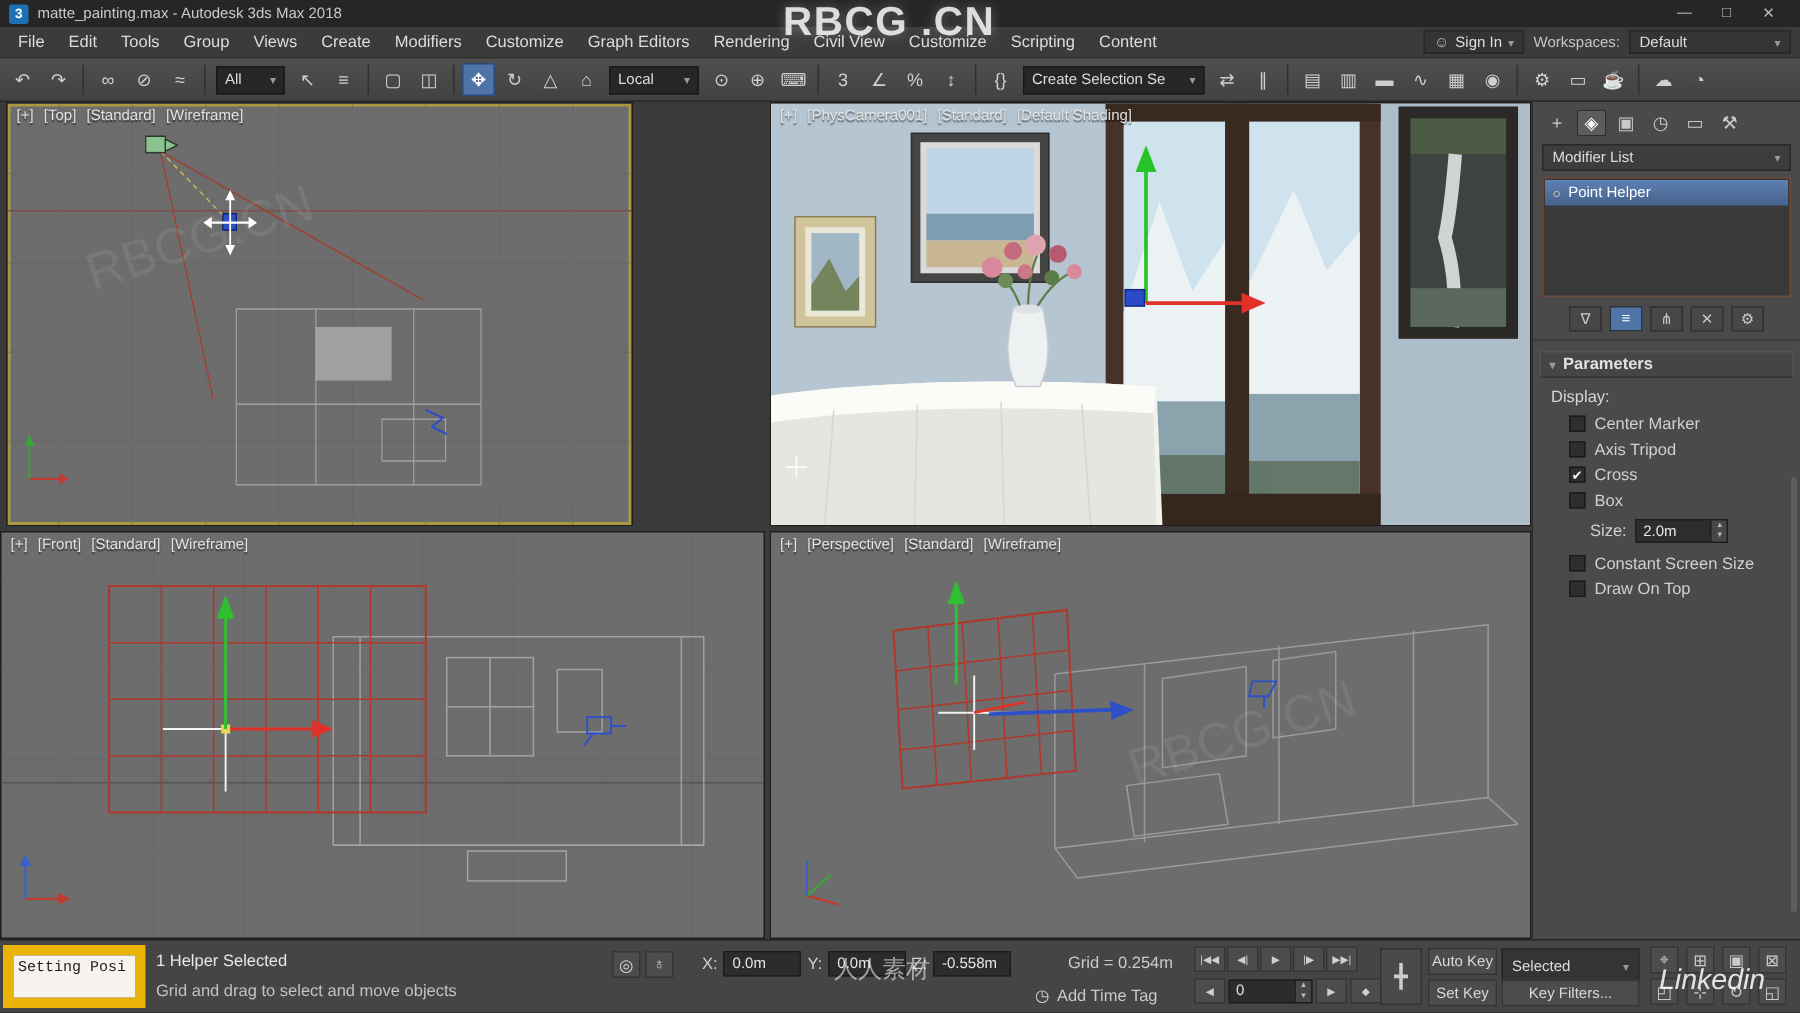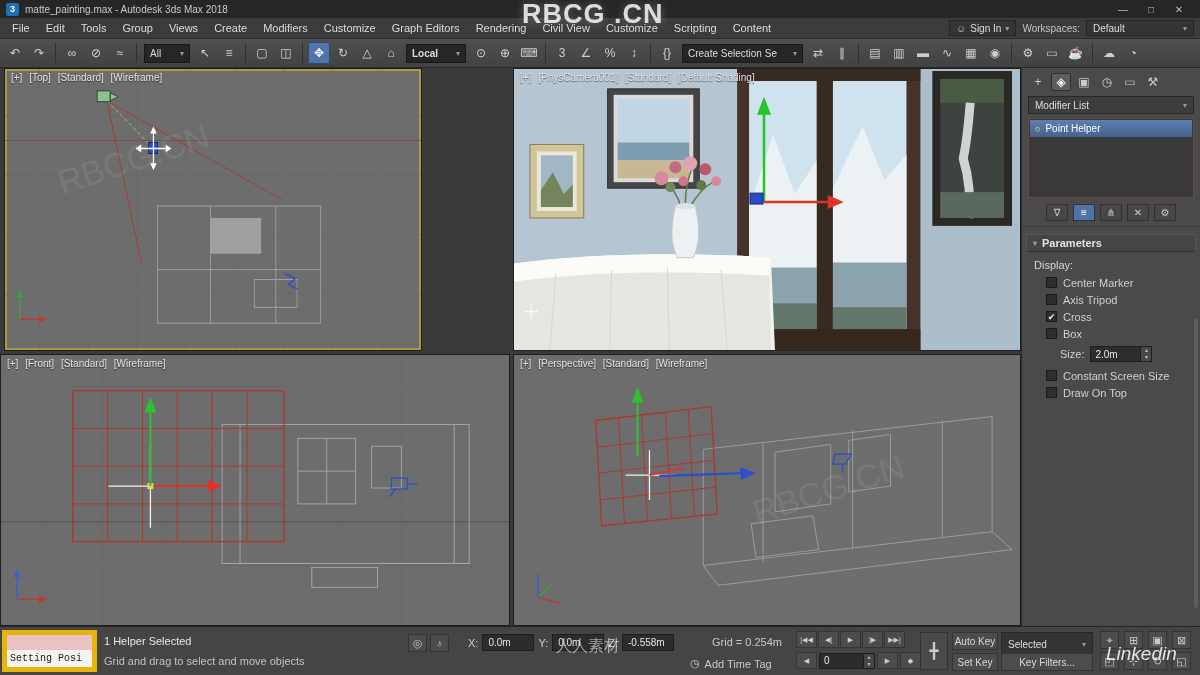--- a/index.html
+++ b/index.html
@@ -67,21 +67,21 @@
   .size-label{color:#d0d0d0}
   .spinner{width:62px;height:16px;background:#2d2d2d;border:1px solid #1e1e1e;display:inline-flex;align-items:center}
   .spin-val{flex:1;padding:0 4px;color:#e8e8e8;font-size:10px}
   .spin-btns{display:flex;flex-direction:column;width:11px;background:#474747;border-left:1px solid #1e1e1e;height:100%}
   .spin-btns i{font-style:normal;font-size:6px;line-height:7px;color:#bbb;text-align:center}
   .cp-scrollbar{position:absolute;right:2px;top:250px;width:4px;height:290px;background:#5e5e5e;border-radius:2px}
 
   
   #statusbar{position:absolute;left:0;top:626px;width:1200px;height:49px;background:#454545;border-top:1px solid #252525}
   #statusbar>div{position:absolute}
-  .listener{left:2px;top:3px;width:95px;height:42px;border:5px solid #eab308;display:flex;flex-direction:column}
+  .listener{left:2px;top:3px;width:95px;height:42px;border:7px solid #eab308;display:flex;flex-direction:row}
   .lst-pink{height:15px;background:#e9c2c2}
   .lst-white{flex:1;background:#f7f3ef;color:#222;font-family:"Liberation Mono",monospace;font-size:10px;padding:3px 3px 0}
   .st-sel{left:104px;top:8px;color:#e8e8e8}
   .st-hint{left:104px;top:28px;color:#c2c2c2}
   .st-toggles{left:408px;top:7px;display:flex;gap:3px}
   .stbtn{width:19px;height:18px;display:inline-flex;align-items:center;justify-content:center;background:#4c4c4c;border:1px solid #353535;color:#c9c9c9;font-size:11px}
   .coords{left:468px;top:7px;display:flex;align-items:center;gap:4px}
   .clabel{color:#cfcfcf}
   .sfield{width:52px;height:17px;background:#2c2c2c;border:1px solid #1e1e1e;color:#e6e6e6;display:inline-flex;align-items:center;padding:0 5px;font-size:10px}
   .st-grid{left:712px;top:9px;color:#c9c9c9}
@@ -170,21 +170,21 @@
       <span class="tbi">≡</span>
       <i class="sep"></i>
       <span class="tbi">▢</span>
       <span class="tbi">◫</span>
       <i class="sep"></i>
       <span class="tbi active">✥</span>
       <span class="tbi">↻</span>
       <span class="tbi">△</span>
       <span class="tbi">⌂</span>
       <span class="tb-dd" style="width: 60px;">
-        <b style="font-weight: bold;">Local</b>
+        <b style="font-weight: normal;">Local</b>
         <u>▾</u>
       </span>
       <span class="tbi">⊙</span>
       <span class="tbi">⊕</span>
       <span class="tbi">⌨</span>
       <i class="sep"></i>
       <span class="tbi">3</span>
       <span class="tbi">∠</span>
       <span class="tbi">%</span>
       <span class="tbi">↕</span>

